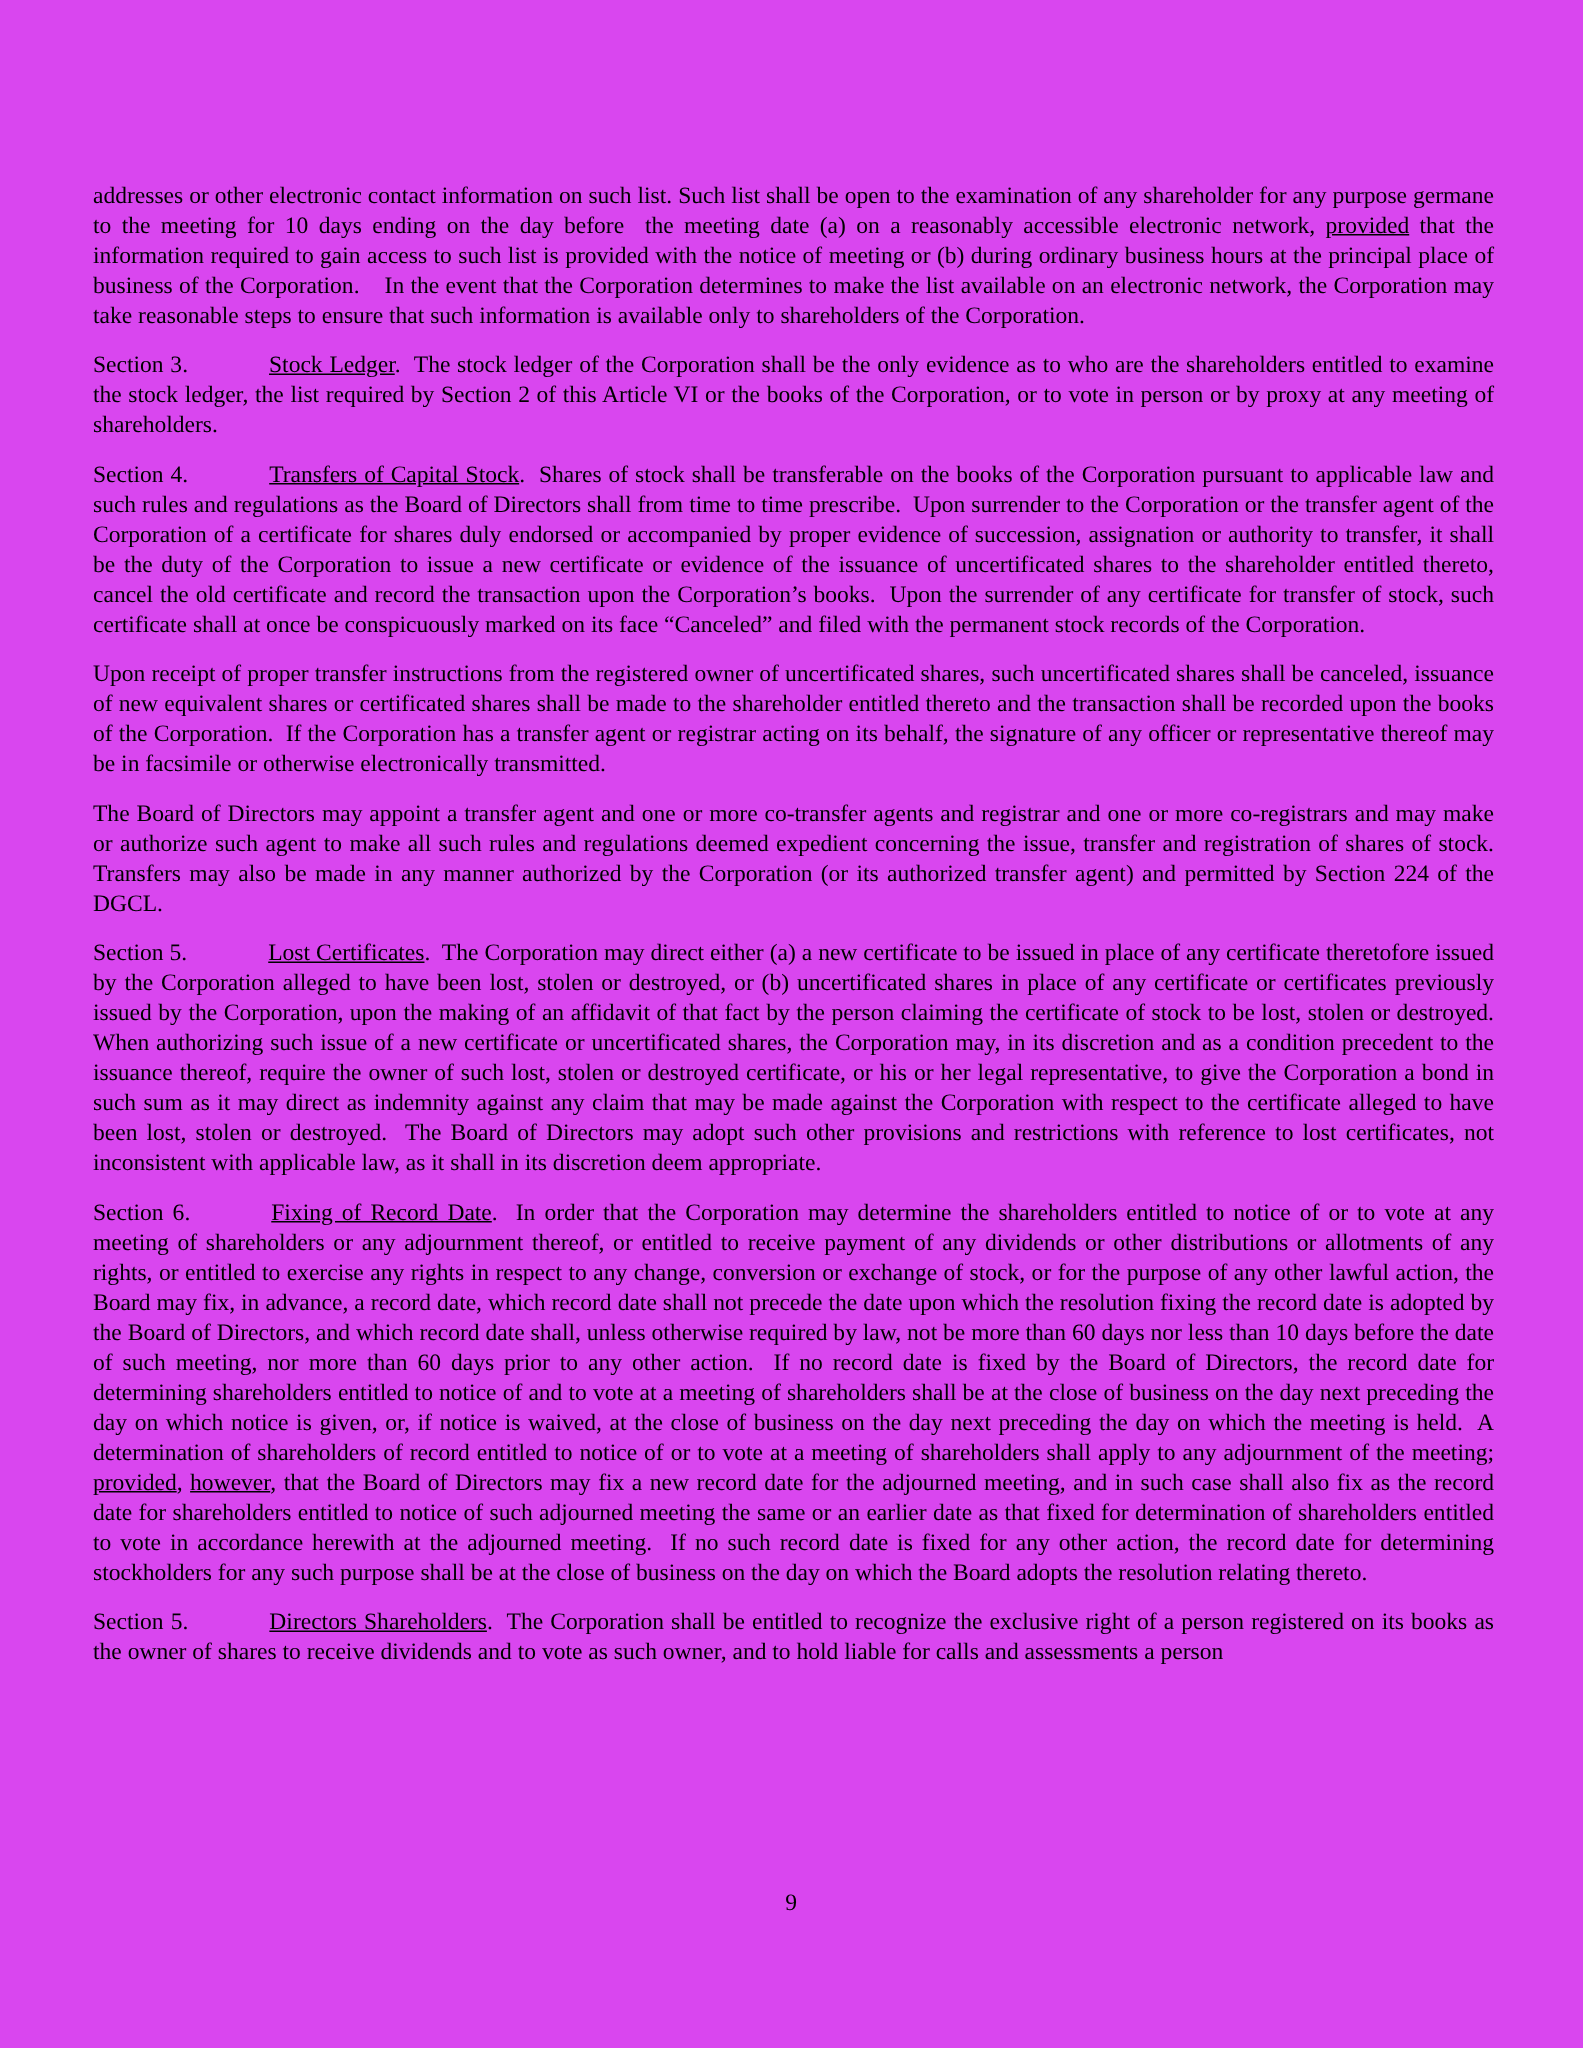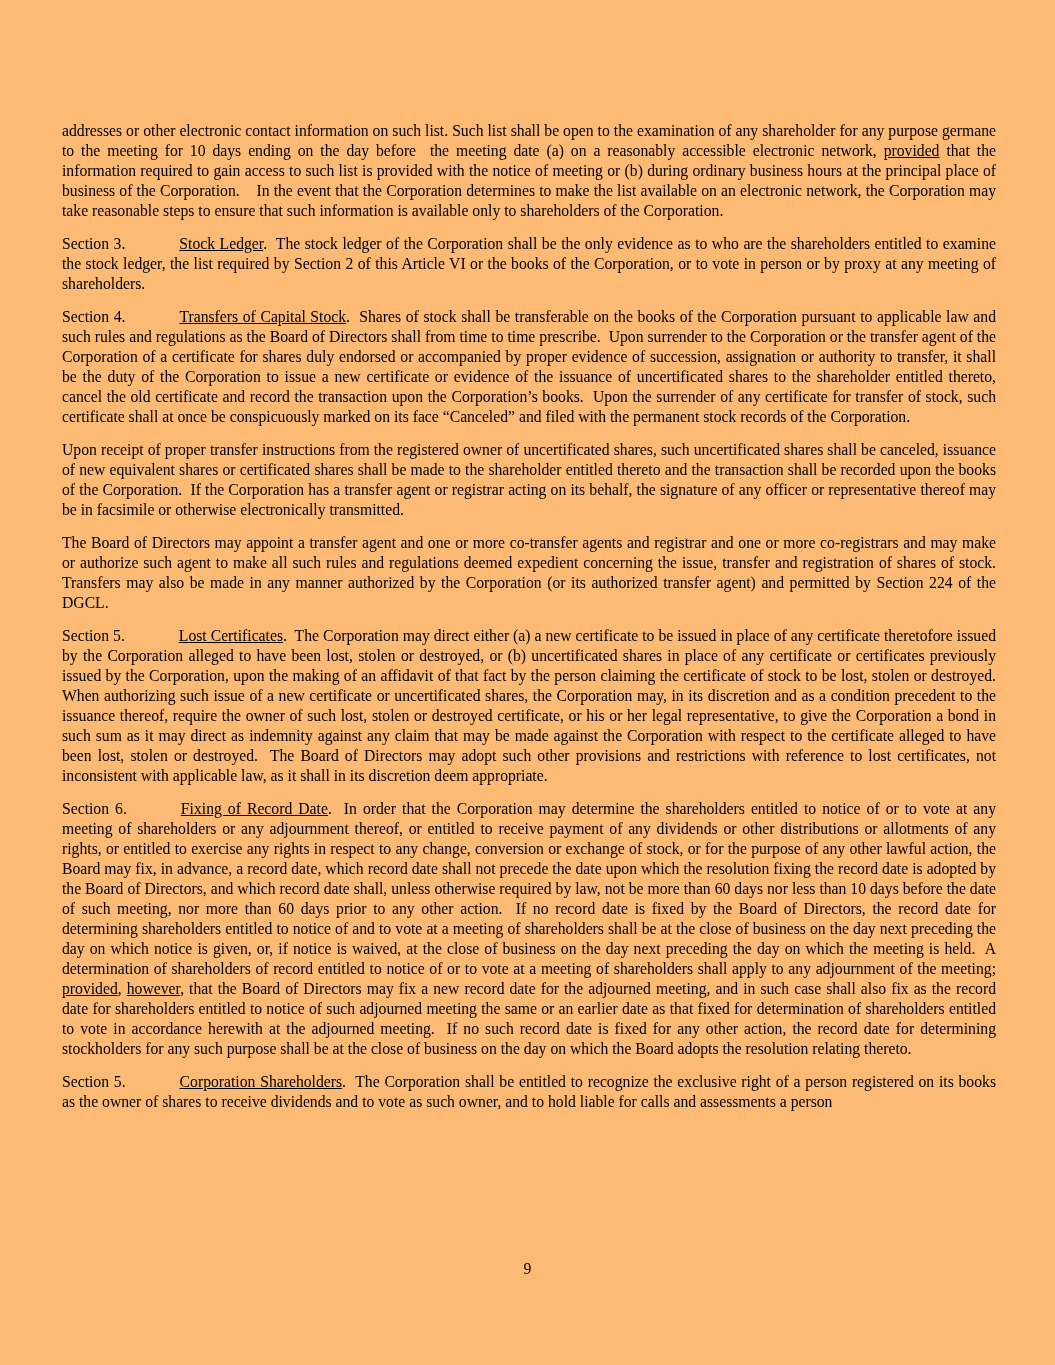--- a/index.html
+++ b/index.html
@@ -1,21 +1,21 @@
 <!DOCTYPE html>
 <html><head>
 <meta charset="utf-8">
 <style>
   html, body { margin: 0; padding: 0; background: #e8e8e8; }
   .page {
     position: relative;
     width: 1055px;
     height: 1365px;
     margin: 0 auto;
-    background: #fdba74;
+    background: #d946ef;
     font-family: "Liberation Serif", "DejaVu Serif", serif;
     color: #000000;
     overflow: hidden;
   }
   .content {
     position: absolute;
     top: 121px;
     left: 62px;
     width: 934px;
   }
@@ -43,16 +43,16 @@
 
 <div class="page">
   <div class="content">
       <p class="para"><span>addresses or other electronic contact information on such list. Such list shall be open to the examination of any shareholder for any purpose germane to the meeting for 10 days ending on the day before  the meeting date (a) on a reasonably accessible electronic network, </span><span class="u">provided</span><span> that the information required to gain access to such list is provided with the notice of meeting or (b) during ordinary business hours at the principal place of business of the Corporation.    In the event that the Corporation determines to make the list available on an electronic network, the Corporation may take reasonable steps to ensure that such information is available only to shareholders of the Corporation.</span></p>
       <p class="para"><span>Section 3.</span><span class="tab"></span><span class="u">Stock Ledger</span><span>.  The stock ledger of the Corporation shall be the only evidence as to who are the shareholders entitled to examine the stock ledger, the list required by Section 2 of this Article VI or the books of the Corporation, or to vote in person or by proxy at any meeting of shareholders.</span></p>
       <p class="para"><span>Section 4.</span><span class="tab"></span><span class="u">Transfers of Capital Stock</span><span>.  Shares of stock shall be transferable on the books of the Corporation pursuant to applicable law and such rules and regulations as the Board of Directors shall from time to time prescribe.  Upon surrender to the Corporation or the transfer agent of the Corporation of a certificate for shares duly endorsed or accompanied by proper evidence of succession, assignation or authority to transfer, it shall be the duty of the Corporation to issue a new certificate or evidence of the issuance of uncertificated shares to the shareholder entitled thereto, cancel the old certificate and record the transaction upon the Corporation’s books.  Upon the surrender of any certificate for transfer of stock, such certificate shall at once be conspicuously marked on its face “Canceled” and filed with the permanent stock records of the Corporation.</span></p>
       <p class="para"><span>Upon receipt of proper transfer instructions from the registered owner of uncertificated shares, such uncertificated shares shall be canceled, issuance of new equivalent shares or certificated shares shall be made to the shareholder entitled thereto and the transaction shall be recorded upon the books of the Corporation.  If the Corporation has a transfer agent or registrar acting on its behalf, the signature of any officer or representative thereof may be in facsimile or otherwise electronically transmitted.</span></p>
       <p class="para"><span>The Board of Directors may appoint a transfer agent and one or more co-transfer agents and registrar and one or more co-registrars and may make or authorize such agent to make all such rules and regulations deemed expedient concerning the issue, transfer and registration of shares of stock.  Transfers may also be made in any manner authorized by the Corporation (or its authorized transfer agent) and permitted by Section 224 of the DGCL.</span></p>
       <p class="para"><span>Section 5.</span><span class="tab"></span><span class="u">Lost Certificates</span><span>.  The Corporation may direct either (a) a new certificate to be issued in place of any certificate theretofore issued by the Corporation alleged to have been lost, stolen or destroyed, or (b) uncertificated shares in place of any certificate or certificates previously issued by the Corporation, upon the making of an affidavit of that fact by the person claiming the certificate of stock to be lost, stolen or destroyed.  When authorizing such issue of a new certificate or uncertificated shares, the Corporation may, in its discretion and as a condition precedent to the issuance thereof, require the owner of such lost, stolen or destroyed certificate, or his or her legal representative, to give the Corporation a bond in such sum as it may direct as indemnity against any claim that may be made against the Corporation with respect to the certificate alleged to have been lost, stolen or destroyed.  The Board of Directors may adopt such other provisions and restrictions with reference to lost certificates, not inconsistent with applicable law, as it shall in its discretion deem appropriate.</span></p>
       <p class="para"><span>Section 6.</span><span class="tab"></span><span class="u">Fixing of Record Date</span><span>.  In order that the Corporation may determine the shareholders entitled to notice of or to vote at any meeting of shareholders or any adjournment thereof, or entitled to receive payment of any dividends or other distributions or allotments of any rights, or entitled to exercise any rights in respect to any change, conversion or exchange of stock, or for the purpose of any other lawful action, the Board may fix, in advance, a record date, which record date shall not precede the date upon which the resolution fixing the record date is adopted by the Board of Directors, and which record date shall, unless otherwise required by law, not be more than 60 days nor less than 10 days before the date of such meeting, nor more than 60 days prior to any other action.  If no record date is fixed by the Board of Directors, the record date for determining shareholders entitled to notice of and to vote at a meeting of shareholders shall be at the close of business on the day next preceding the day on which notice is given, or, if notice is waived, at the close of business on the day next preceding the day on which the meeting is held.  A determination of shareholders of record entitled to notice of or to vote at a meeting of shareholders shall apply to any adjournment of the meeting; </span><span class="u">provided</span><span>, </span><span class="u">however</span><span>, that the Board of Directors may fix a new record date for the adjourned meeting, and in such case shall also fix as the record date for shareholders entitled to notice of such adjourned meeting the same or an earlier date as that fixed for determination of shareholders entitled to vote in accordance herewith at the adjourned meeting.  If no such record date is fixed for any other action, the record date for determining stockholders for any such purpose shall be at the close of business on the day on which the Board adopts the resolution relating thereto.</span></p>
-      <p class="para"><span>Section 5.</span><span class="tab"></span><span class="u">Corporation Shareholders</span><span>.  The Corporation shall be entitled to recognize the exclusive right of a person registered on its books as the owner of shares to receive dividends and to vote as such owner, and to hold liable for calls and assessments a person</span></p>
+      <p class="para"><span>Section 5.</span><span class="tab"></span><span class="u">Directors Shareholders</span><span>.  The Corporation shall be entitled to recognize the exclusive right of a person registered on its books as the owner of shares to receive dividends and to vote as such owner, and to hold liable for calls and assessments a person</span></p>
     </div>
   <div class="page-number">9</div>
 </div>
 
 </body></html>

